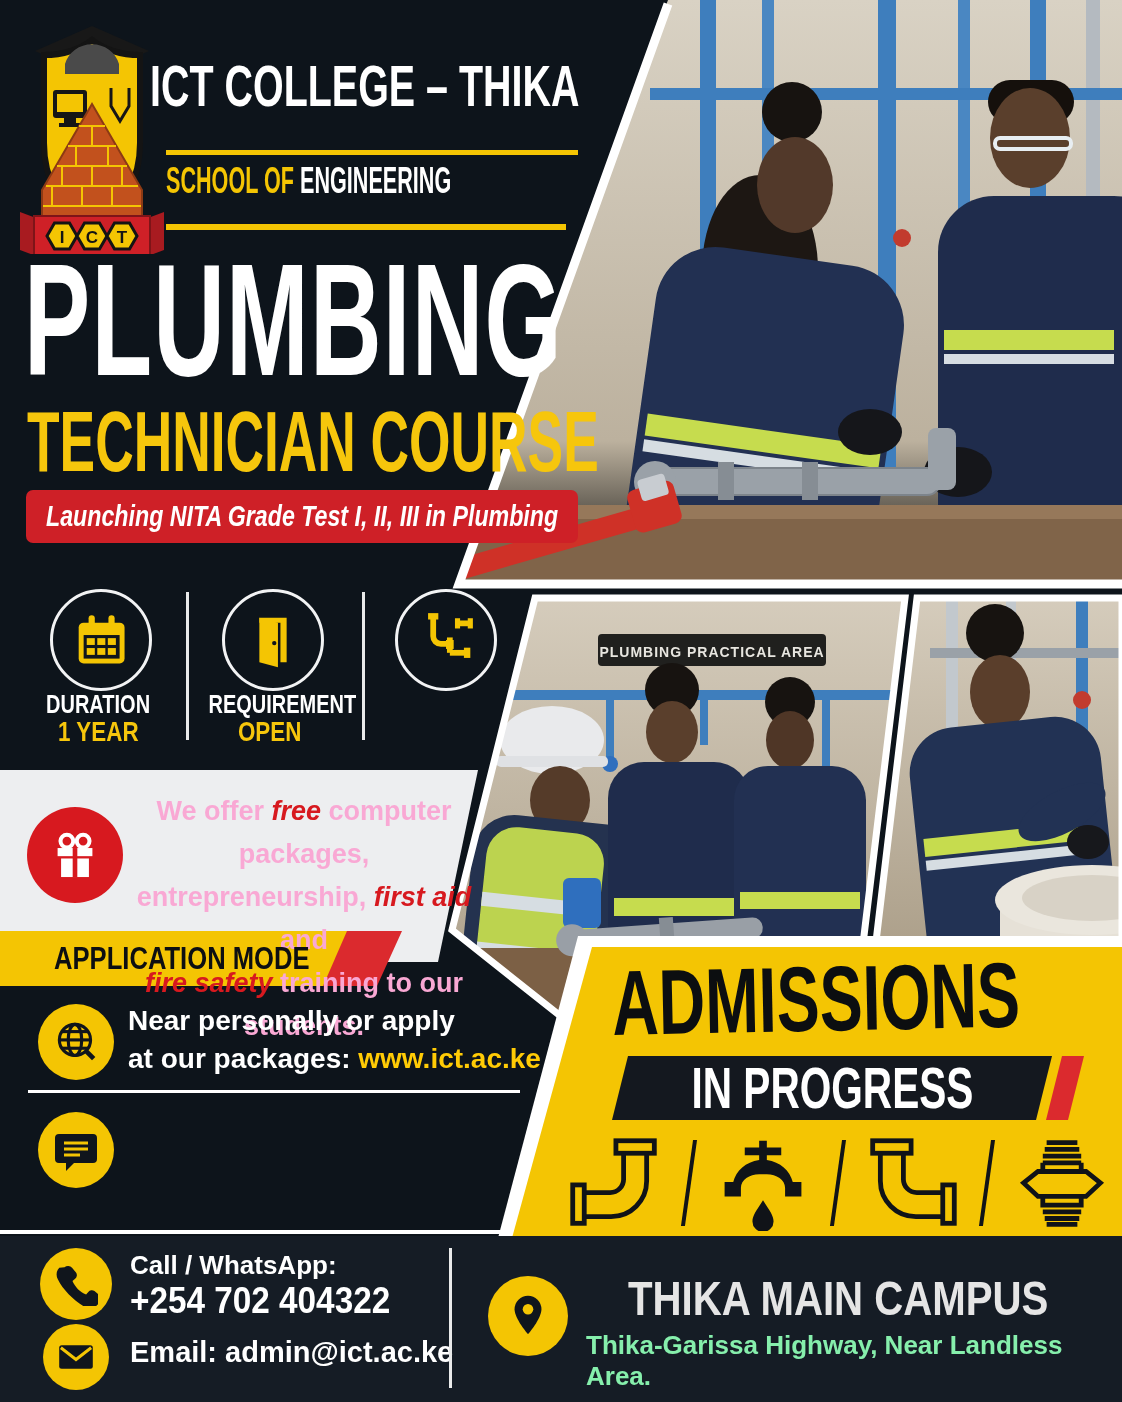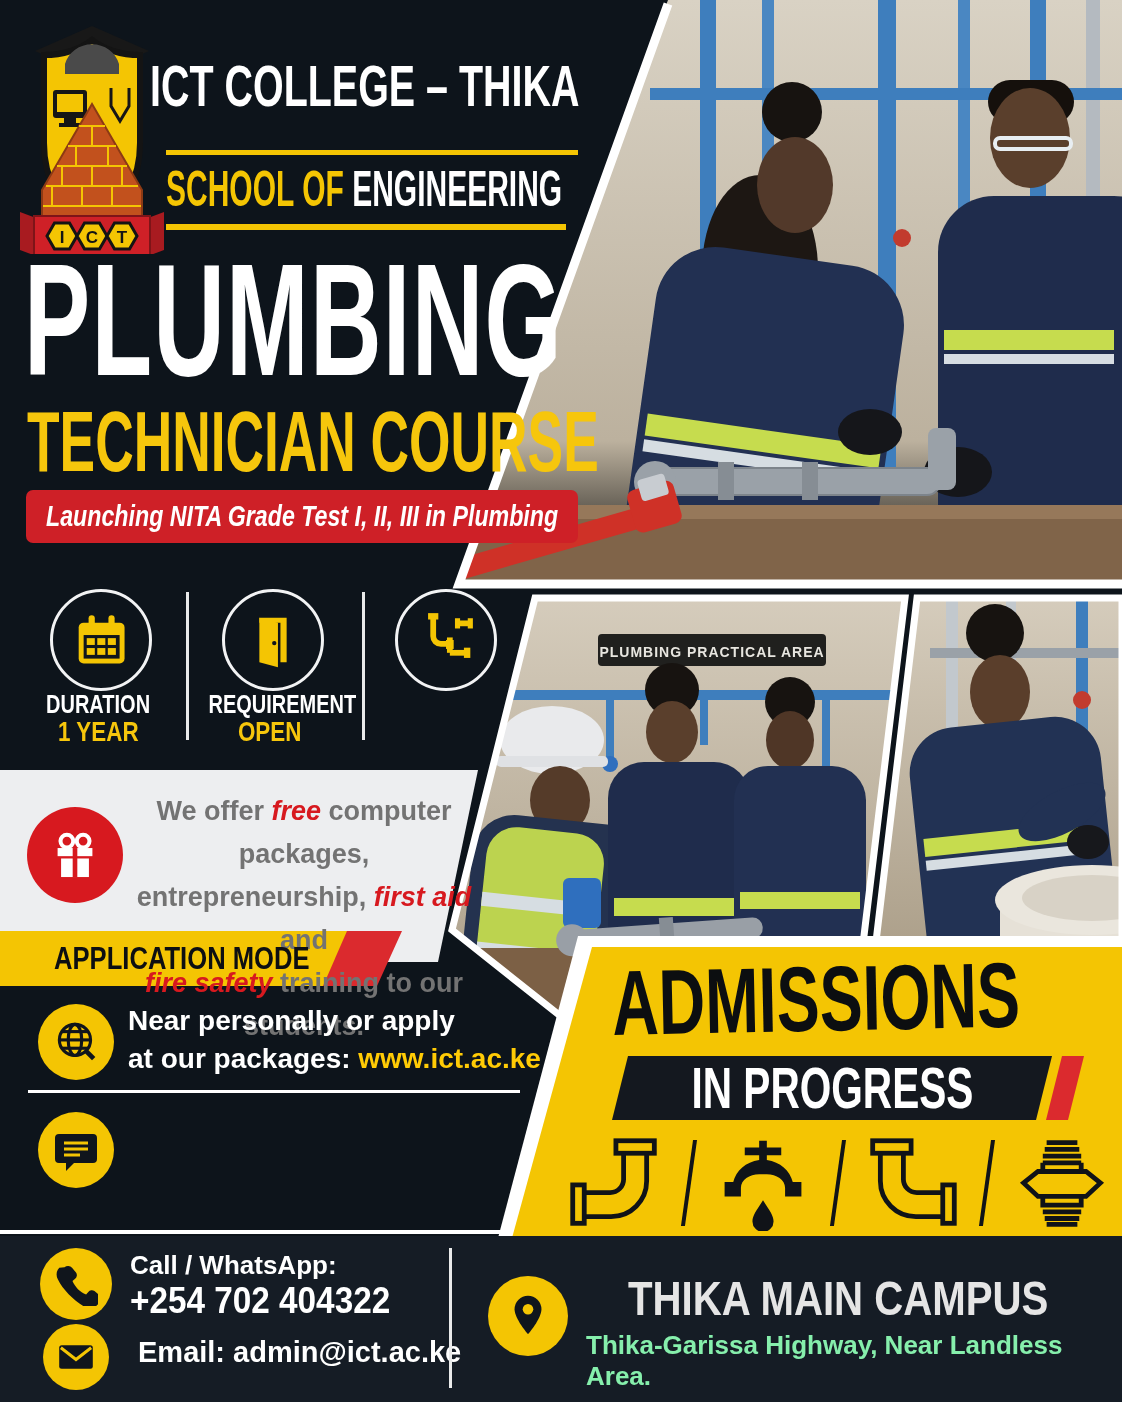--- a/index.html
+++ b/index.html
@@ -22,55 +22,55 @@
      clip-path:polygon(578px 936px,1122px 936px,1122px 1238px,498px 1238px);}
   .adm-panel{inset:0;z-index:2;background:#f4c503;
      clip-path:polygon(592px 947px,1122px 947px,1122px 1238px,512px 1238px);}
   .bottom-band{left:0;top:1236px;width:1122px;height:166px;background:#151c25;z-index:3;}
   .band-line{left:0;top:1230px;width:508px;height:4px;background:#ffffff;z-index:3;}
   
   .z{z-index:5;}
   .college-name{left:150px;top:52px;font-size:58px;font-weight:900;color:#fff;}
   .tagline{left:153px;top:110px;font-size:27px;font-weight:700;color:#ffc503;}
   .rule{background:#f4c503;z-index:5;}
-  .school-line{left:166px;top:160px;font-size:50px;font-weight:900;}
+  .school-line{left:166px;top:160px;font-size:36px;font-weight:900;}
   .school-line .pre{color:#f4c503;} .school-line .suf{color:#ffffff;}
   .course-title{left:24px;top:240px;font-size:160px;font-weight:900;color:#fff;letter-spacing:2px;line-height:1;}
   .course-sub{left:27px;top:398px;font-size:86px;font-weight:900;color:#f6c60c;line-height:1;}
   .nita{left:26px;top:490px;width:552px;height:53px;background:#ce2027;border-radius:7px;
         display:flex;align-items:center;justify-content:center;z-index:5;}
   .nita span{font-size:29px;font-weight:900;font-style:italic;color:#fff;}
   .fact-circle{width:96px;height:96px;border:3px solid #f2f3f4;border-radius:50%;z-index:5;
         display:flex;align-items:center;justify-content:center;}
   .fact-label{font-size:25px;font-weight:900;color:#fff;text-align:center;}
   .fact-value{font-size:28px;font-weight:900;color:#f6c60c;text-align:center;}
   .vdiv{width:3px;background:#e9eaea;z-index:5;}
   .offer-icon{left:27px;top:807px;width:96px;height:96px;border-radius:50%;background:#d7191f;z-index:5;
         display:flex;align-items:center;justify-content:center;}
   .offer-text{left:120px;top:790px;width:368px;text-align:center;z-index:5;
         font-size:27px;font-weight:700;line-height:43px;}
-  .seg-d{color:#737373;} .seg-r{color:#d7191f;font-style:italic;font-weight:800;}
+  .seg-d{color:#f9a8d4;} .seg-r{color:#d7191f;font-style:italic;font-weight:800;}
   .seg-w{color:#ffffff;} .seg-y{color:#ffcb05;font-weight:800;}
   .app-heading{left:54px;top:931px;height:55px;line-height:55px;font-size:32px;font-weight:900;color:#0d0f12;z-index:5;}
   .ycircle{border-radius:50%;background:#f4c503;display:flex;align-items:center;justify-content:center;z-index:5;}
   .method-text{font-size:28px;font-weight:700;color:#fff;line-height:38px;z-index:5;}
   .hdiv{background:#fff;height:3px;z-index:5;}
   .sms-text{font-size:26px;font-weight:700;color:#fff;line-height:36px;z-index:5;}
   .adm-title{left:612px;top:952px;width:480px;font-size:92px;font-weight:900;color:#0c0e10;
         transform:rotate(-1.2deg);z-index:5;line-height:1;}
   .adm-bar{left:620px;top:1056px;width:424px;height:64px;background:#14181f;transform:skewX(-14deg);z-index:5;
         display:flex;align-items:center;justify-content:center;}
   .adm-bar-inner{transform:skewX(14deg);font-size:58px;font-weight:900;color:#fff;line-height:1;}
   .adm-slash{left:1054px;top:1056px;width:22px;height:64px;background:#db2a2e;transform:skewX(-14deg);z-index:5;}
   .adm-icons{left:566px;top:1134px;width:544px;height:98px;display:flex;align-items:center;
         justify-content:space-between;z-index:5;}
   .adm-sep{width:4px;height:86px;background:#101318;transform:skewX(-8deg);}
   .call-label{left:130px;top:1250px;font-size:26px;font-weight:700;color:#fff;z-index:5;}
   .phone-number{left:130px;top:1280px;font-size:37px;font-weight:900;color:#fff;z-index:5;}
-  .email-line{left:138px;top:1336px;font-size:29px;font-weight:700;color:#fff;z-index:5;}
+  .email-line{left:130px;top:1336px;font-size:29px;font-weight:700;color:#fff;z-index:5;}
   .campus-title{left:584px;top:1270px;font-size:49px;font-weight:900;color:#e5e5e5;z-index:5;margin-left:44px;}
   .campus-addr{left:586px;top:1330px;font-size:26px;font-weight:700;color:#86efac;z-index:5;}
   svg text{font-family:"Liberation Sans",sans-serif;}
 </style>
 </head>
 <body>
 
 <div class="poster">
 
   <svg class="collage" width="1122" height="1402" viewBox="0 0 1122 1402">

